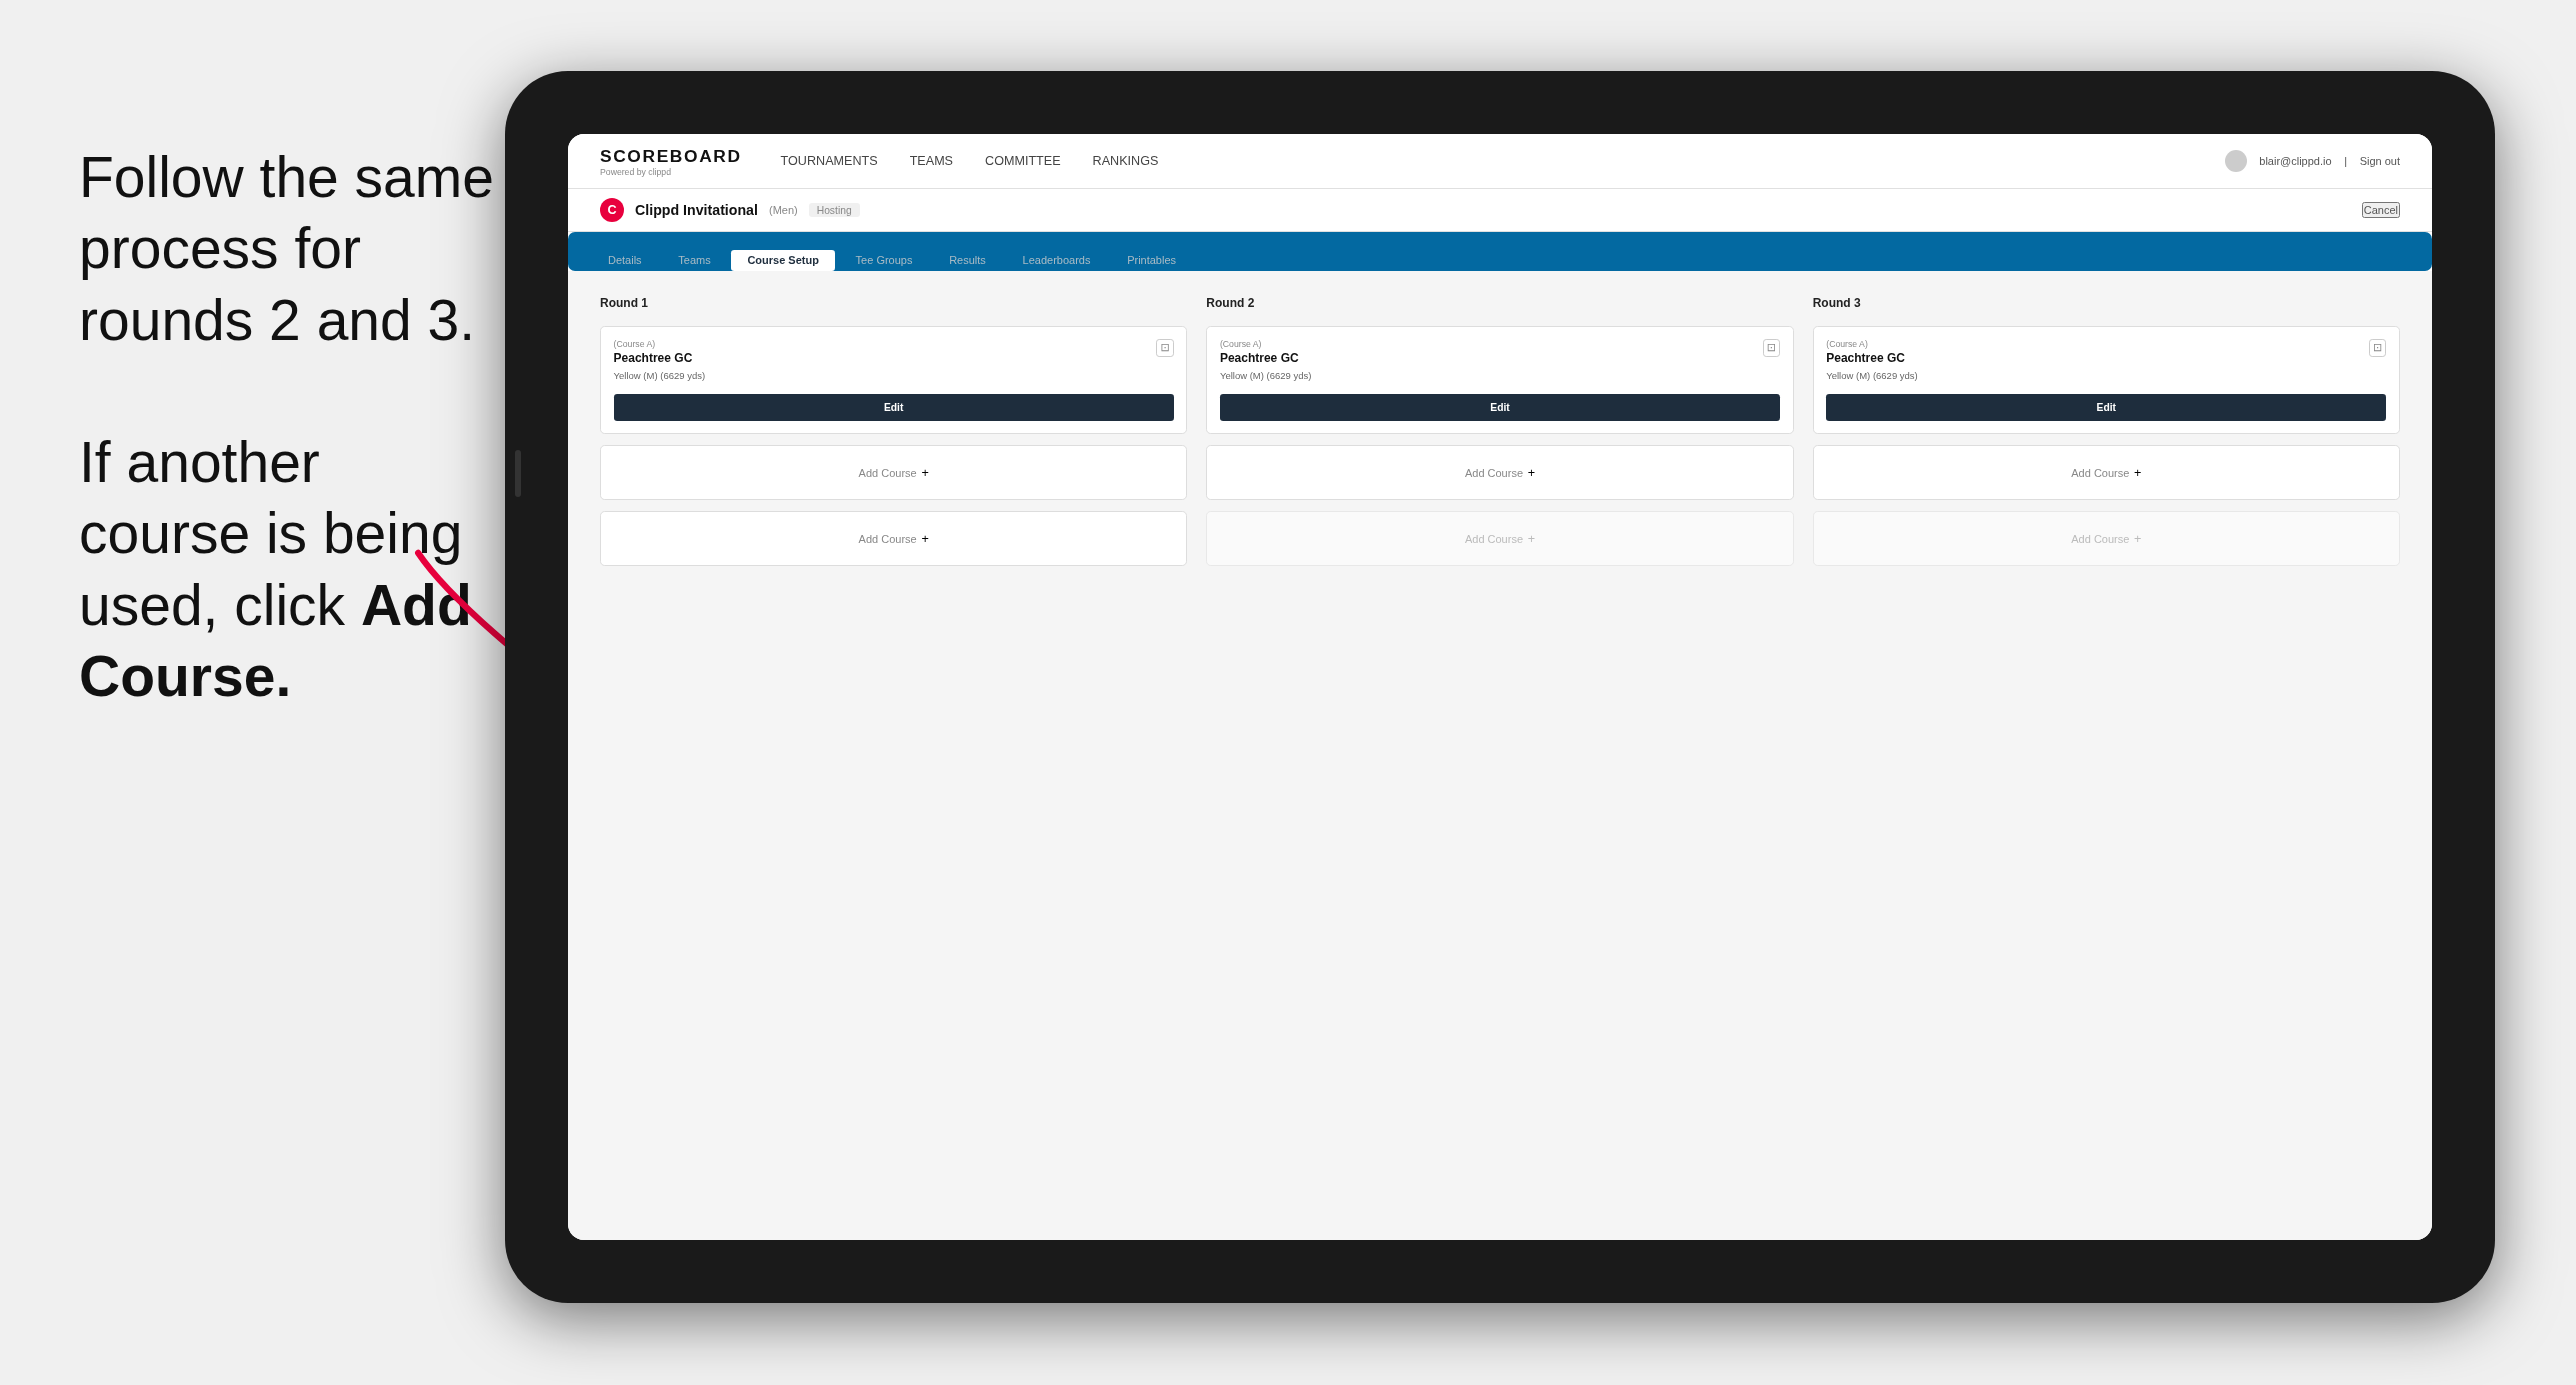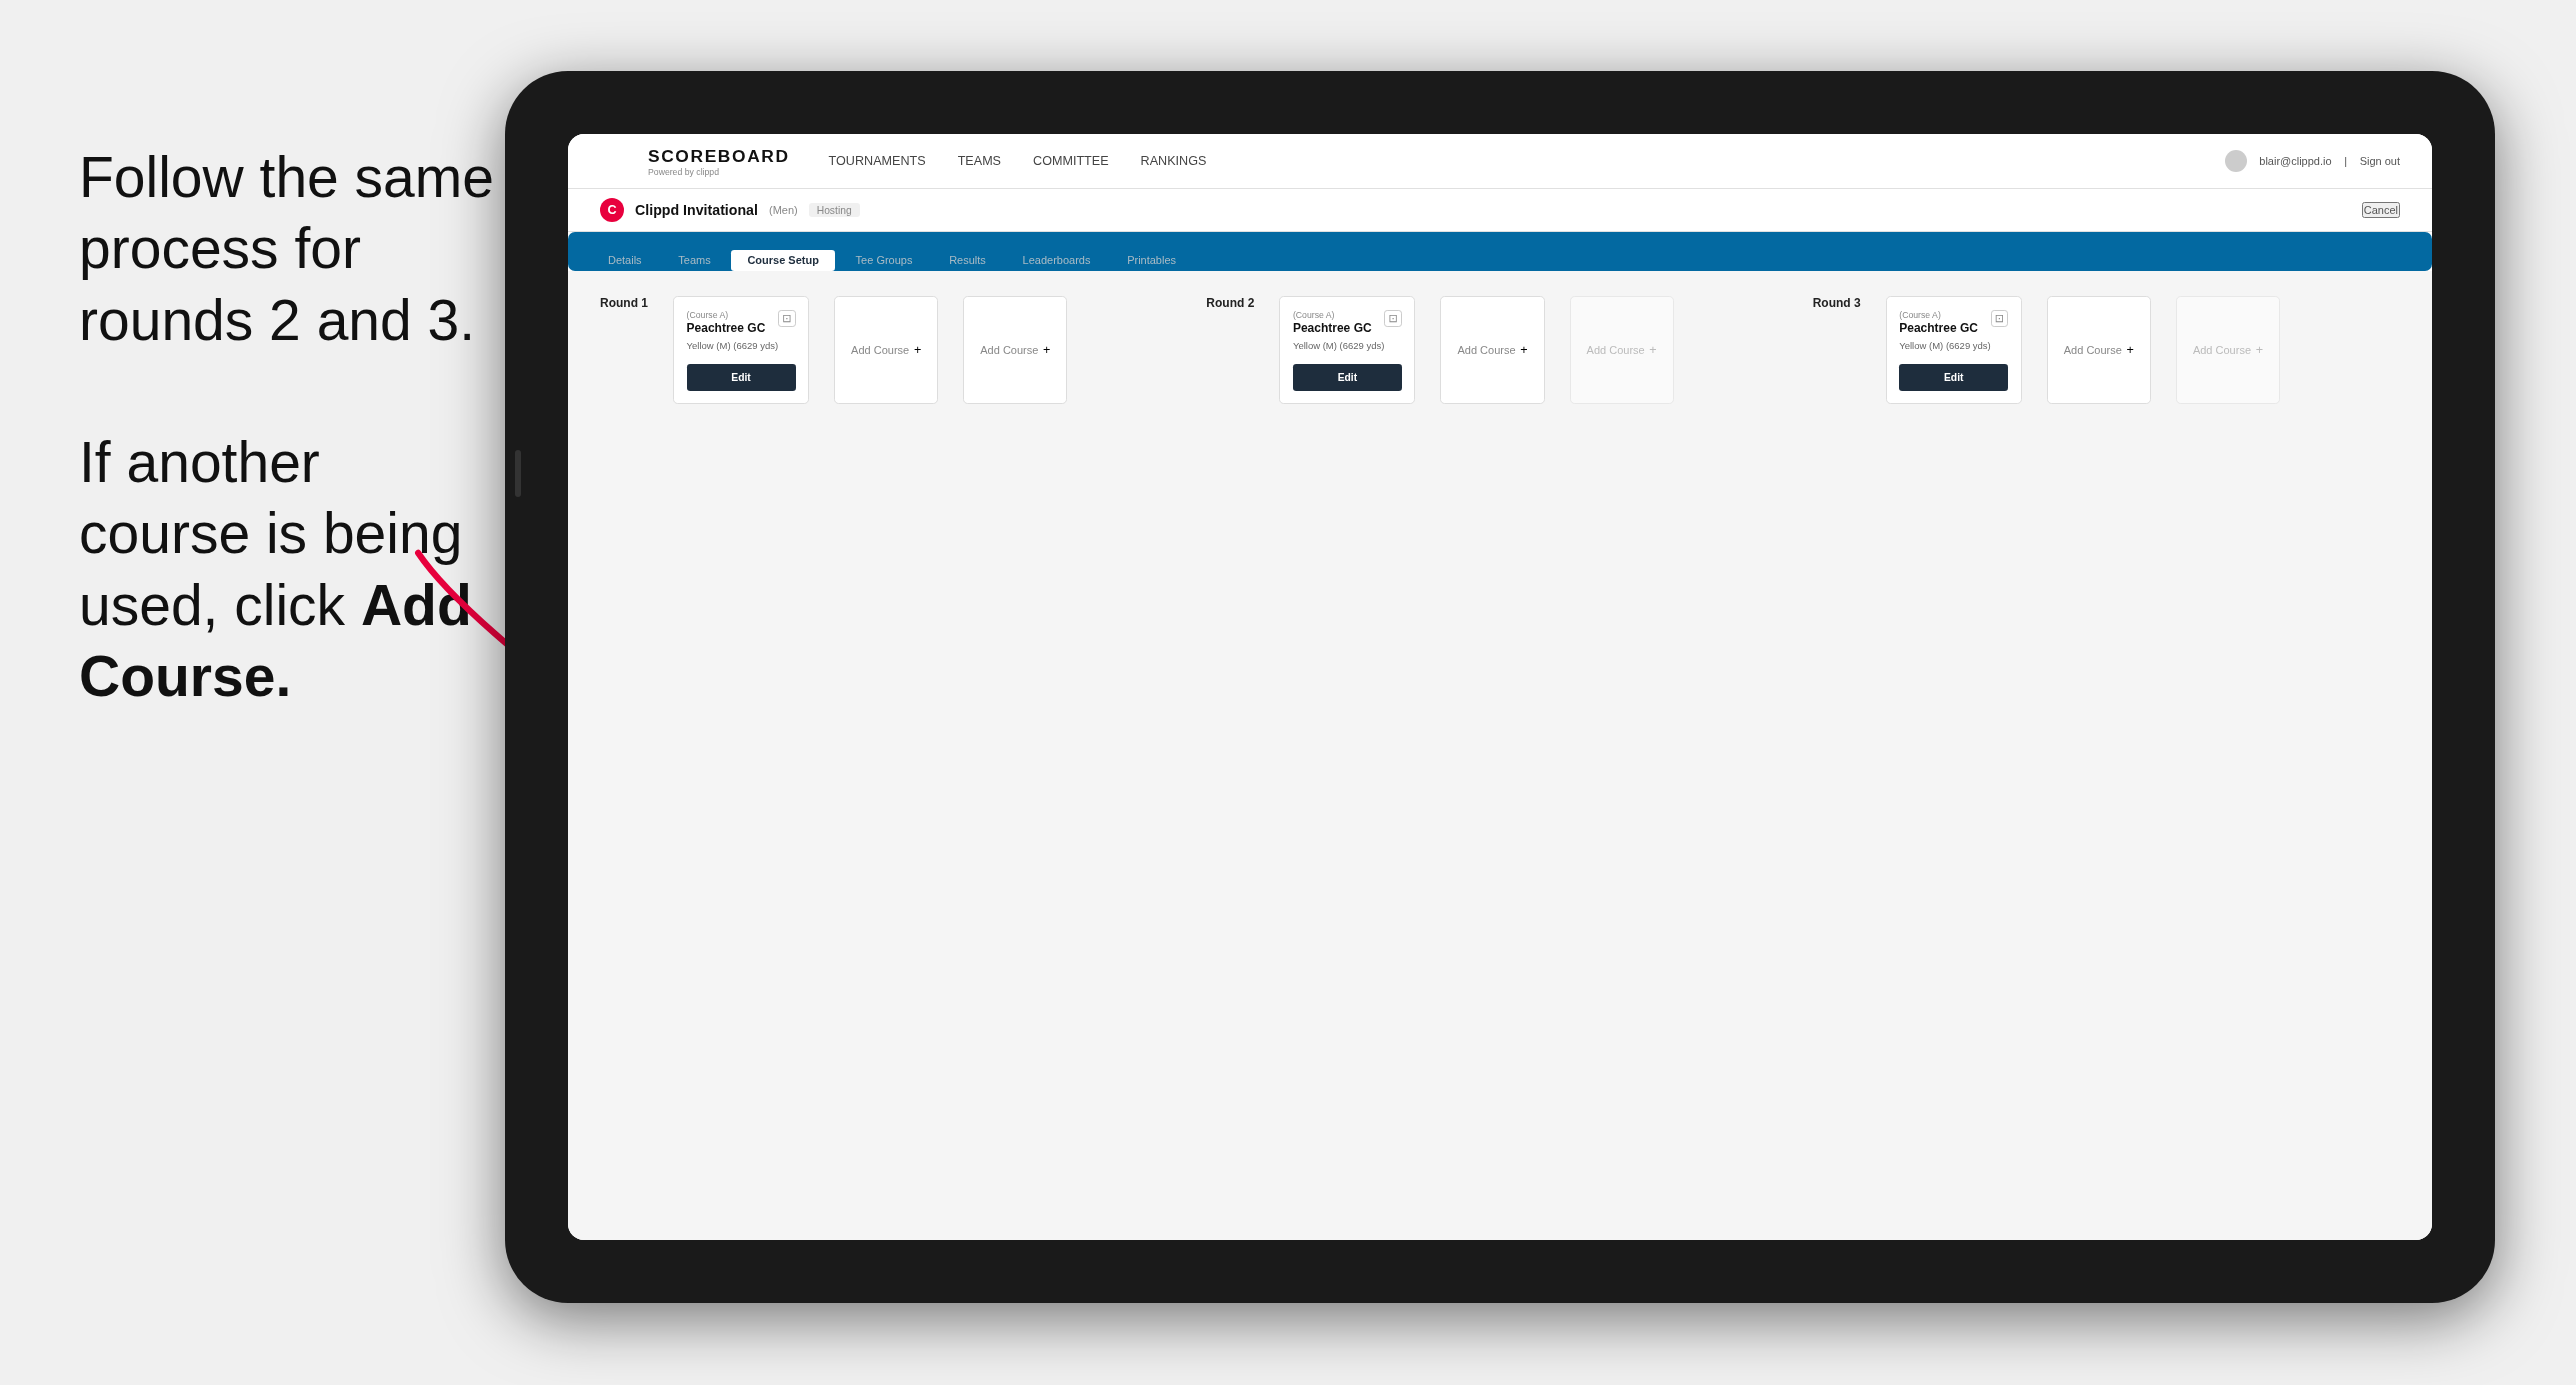--- a/index.html
+++ b/index.html
@@ -66,21 +66,20 @@
 
     .nav-left {
       display: flex;
       align-items: center;
       gap: 39px;
     }
 
     .scoreboard-logo {
       display: flex;
       flex-direction: column;
-      margin-left: 48px;
     }
     .logo-main {
       font-size: 17.4px;
       font-weight: 900;
       letter-spacing: 1.6px;
       color: #111;
     }
     .logo-sub {
       font-size: 8.7px;
       color: #888;
@@ -193,22 +192,22 @@
     }
 
     .rounds-grid {
       display: grid;
       grid-template-columns: 1fr 1fr 1fr;
       gap: 19px;
     }
 
     .round-column {
       display: flex;
-      flex-direction: row;
-      gap: 25px;
+      flex-direction: column;
+      gap: 11px;
     }
 
     .round-label {
       font-size: 12px;
       font-weight: 600;
       color: #222;
       margin-bottom: 4.7px;
     }
 
     .course-card {

